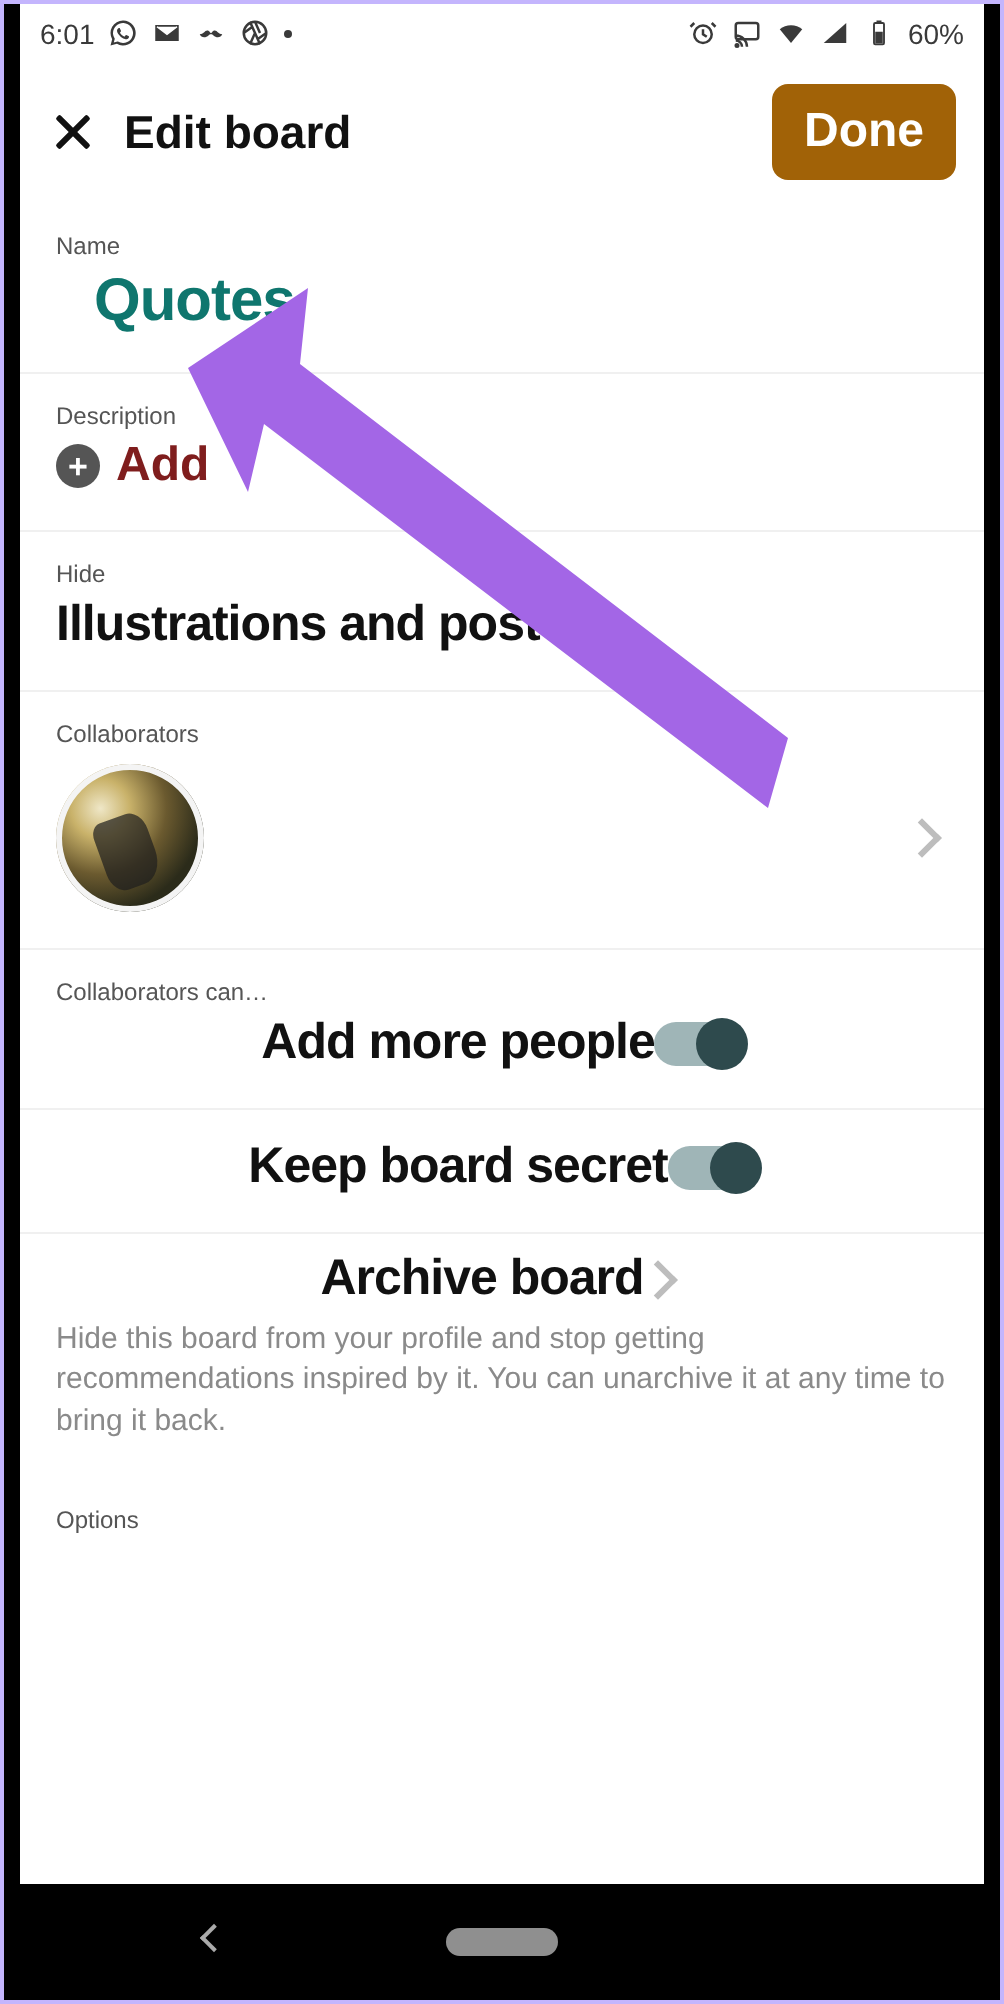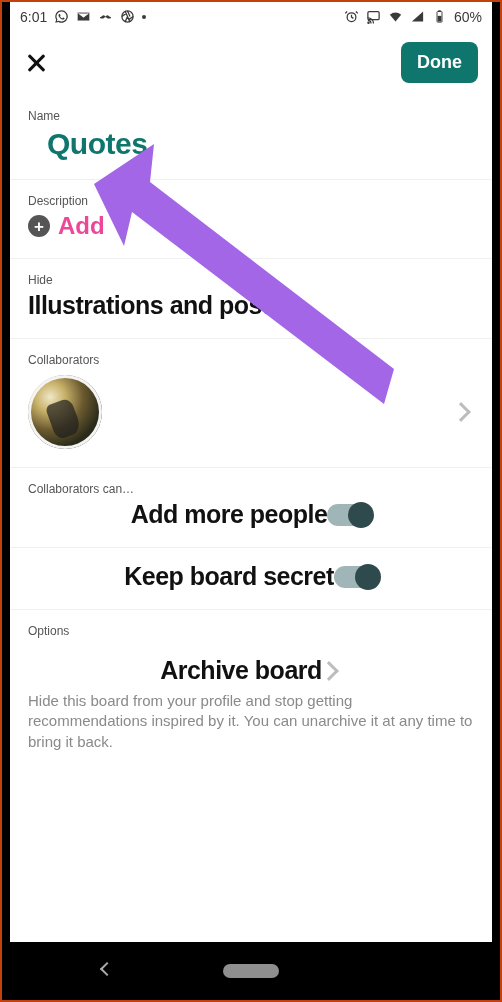--- a/index.html
+++ b/index.html
@@ -5,21 +5,21 @@
     * { box-sizing: border-box; margin: 0; padding: 0; }
     body {
       font-family: -apple-system, BlinkMacSystemFont, "Helvetica Neue", Arial, sans-serif;
       background: #000;
       display: flex; justify-content: center;
     }
     .device {
       width: 502px; height: 1002px;
       background: #000;
       position: relative;
-      border: 2px solid #c2410c;
+      border: 2px solid #c4b5fd;
     }
     .screen {
       position: absolute;
       left: 8px; right: 8px; top: 0; bottom: 58px;
       background: #fff;
       overflow: hidden;
     }
     
     .status-bar {
       height: 30px;
@@ -40,38 +40,38 @@
     .header-left { display: flex; align-items: center; gap: 14px; }
     .close-x { width: 24px; height: 24px; position: relative; }
     .close-x::before, .close-x::after {
       content: ""; position: absolute; left: 11px; top: 1px;
       width: 3px; height: 22px; background: #111; border-radius: 1px;
     }
     .close-x::before { transform: rotate(45deg); }
     .close-x::after { transform: rotate(-45deg); }
     .header-title { font-size: 23px; font-weight: 600; color: #111; }
     .done-btn {
-      background: #0f766e; color: #fff;
+      background: #a16207; color: #fff;
       border: none; border-radius: 8px;
-      padding: 10px 16px; font-size: 18px; font-weight: 600;
+      padding: 10px 16px; font-size: 24px; font-weight: 600;
     }
 
     
     .section { padding: 14px 18px 18px 18px; border-bottom: 1px solid #f0f0f0; position: relative; }
     .section.noborder { border-bottom: none; }
     .field-label { font-size: 12px; color: #555; margin-bottom: 4px; }
     .field-value-lg { font-size: 30px; font-weight: 700; color: #0f766e; letter-spacing: -0.5px; margin-left: 19px; }
     .field-value-md { font-size: 25px; font-weight: 700; color: #111; letter-spacing: -0.5px; }
     .add-row { display: flex; align-items: center; gap: 8px; color: #888; }
     .plus-circle {
       width: 22px; height: 22px; border-radius: 50%; background: #555;
       display: inline-flex; align-items: center; justify-content: center;
       color: #fff; font-weight: 700; font-size: 17px; line-height: 1;
     }
-    .add-text { font-size: 24px; font-weight: 700; color: #ec4899; }
+    .add-text { font-size: 24px; font-weight: 700; color: #7f1d1d; }
 
     .collab-row { display:flex; align-items:center; justify-content:space-between; margin-top:8px; }
     .avatar {
       width: 74px; height: 74px; border-radius: 50%;
       background: radial-gradient(circle at 30% 30%, #efe7c7 0%, #c9b26a 20%, #6b5a2f 45%, #2b2b1a 70%);
       box-shadow: 0 0 0 3px #f4f4f4 inset;
       position: relative; overflow:hidden;
     }
     .avatar::after{
       content:""; position:absolute; left:30%; top:35%; width:36%; height:48%;
@@ -182,20 +182,21 @@
               <rect x="9" y="11" width="6" height="9" fill="#3a3a3a"></rect>
             </svg>
         </span>
         <span>60%</span>
       </div>
     </div>
 
     <div class="header">
       <div class="header-left">
         <div class="close-x"></div>
+        <div class="header-title">Edit board</div>
       </div>
       <button class="done-btn">Done</button>
     </div>
 
     <div class="section">
       <div class="field-label">Name</div>
       <div class="field-value-lg">Quotes</div>
     </div>
 
     <div class="section">
@@ -227,30 +228,30 @@
       </div>
     </div>
 
     <div class="section">
       <div class="toggle-row">
         <div class="field-value-md">Keep board secret</div>
         <div class="toggle"></div>
       </div>
     </div>
 
-    <div class="section noborder" style="padding-bottom:6px">
-      <div class="field-label">Options</div>
-    </div>
-
     <div class="section noborder" style="padding-top:8px">
       <div class="toggle-row">
         <div class="field-value-md">Archive board</div>
         <div class="chev"></div>
       </div>
       <div class="arch-desc">Hide this board from your profile and stop getting recommendations inspired by it. You can unarchive it at any time to bring it back.</div>
+    </div>
+
+    <div class="section noborder" style="padding-bottom:6px">
+      <div class="field-label">Options</div>
     </div>
 
     <svg class="anno-arrow" viewBox="0 0 320 280">
       <polygon fill="#a366e6" points="0,40 60,0 56,38 300,225 290,260 38,68 30,102"></polygon>
     </svg>
 
   </div>
 
   <div class="navbar">
     <div class="nav-back"></div>

